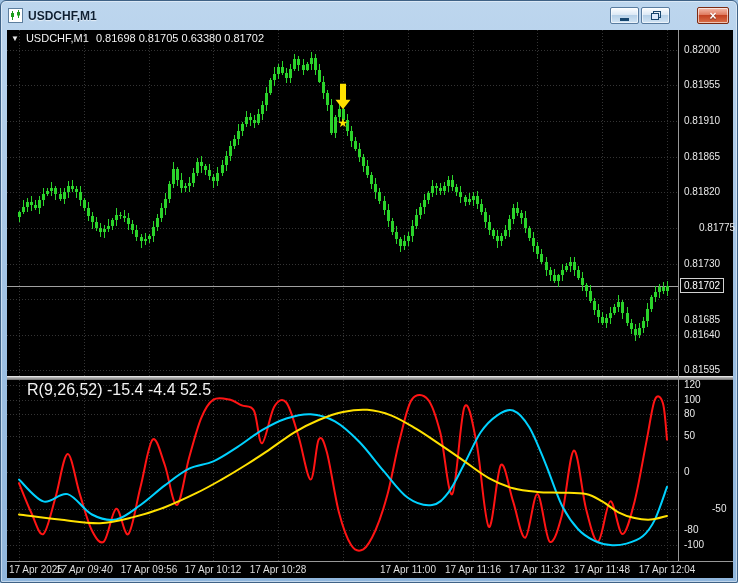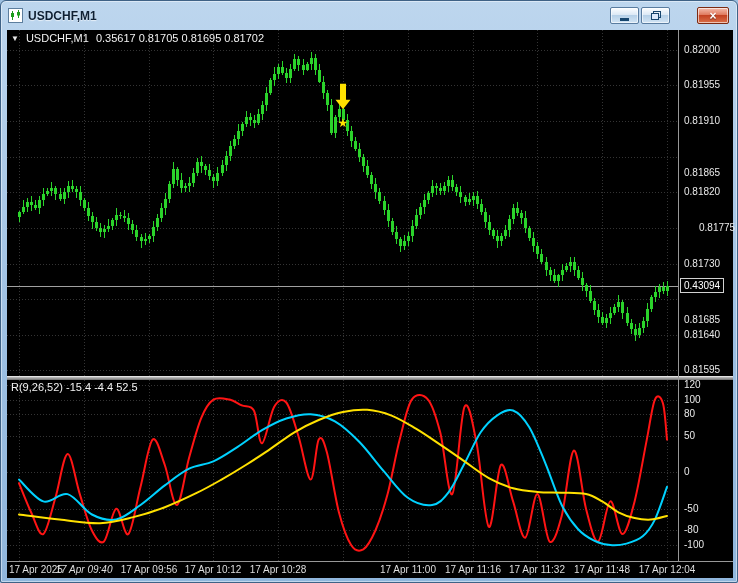--- a/index.html
+++ b/index.html
@@ -29,21 +29,21 @@
            border:1px solid #17466e;background:#dceafc;}
   .glyph-close{color:#fff;font-size:12px;font-weight:bold;line-height:1;
            text-shadow:0 1px 1px rgba(0,0,0,.45);}
   .chart-area{position:absolute;left:6px;top:29px;width:726px;height:548px;background:#000;}
   .main-pane{position:absolute;left:0;top:0;width:671px;height:346px;}
   .ind-pane{position:absolute;left:0;top:350px;width:671px;height:181px;}
   svg.pane{position:absolute;left:0;top:0;width:100%;height:100%;display:block;}
   .chart-header{position:absolute;left:4px;top:2px;display:flex;gap:7px;align-items:center;
            color:#f2f2f2;font-size:11px;white-space:nowrap;}
   .hdr-tri{font-size:8px;color:#e8e8e8;}
-  .ind-label{position:absolute;left:4px;top:1px;color:#f2f2f2;font-size:11px;white-space:nowrap;}
+  .ind-label{position:absolute;left:20px;top:1px;color:#f2f2f2;font-size:16px;white-space:nowrap;}
   .pane-separator{position:absolute;left:0;top:346px;width:726px;height:4px;box-sizing:border-box;
            background:linear-gradient(#c2c2c2,#6e6e6e);border-top:1px solid #e2e2e2;}
   .v-axis-line{position:absolute;left:671px;top:0;height:531px;width:1px;background:#989898;}
   .price-axis{position:absolute;left:672px;top:0;width:54px;height:346px;}
   .ind-axis{position:absolute;left:672px;top:350px;width:54px;height:181px;}
   .axis-label{position:absolute;left:5px;color:#e9e9e9;font-size:10px;white-space:nowrap;}
   .bid-label{position:absolute;left:1px;padding:1px 3px;border:1px solid #d2d2d2;background:#000;
            color:#fff;font-size:10px;white-space:nowrap;}
   .time-sep{position:absolute;left:0;top:531px;width:726px;height:1px;background:#989898;}
   .time-strip{position:absolute;left:0;top:532px;width:726px;height:16px;}
@@ -427,21 +427,21 @@
           <line x1="656.5" x2="656.5" y1="251.6" y2="264.4" stroke="#2bd42b" stroke-width="1"></line>
           <rect x="655.0" y="257.3" width="3" height="4.0" fill="#2bd42b"></rect>
           <line x1="660.5" x2="660.5" y1="251.1" y2="265.9" stroke="#2bd42b" stroke-width="1"></line>
           <rect x="659.0" y="255.7" width="3" height="5.5" fill="#2bd42b"></rect>
           <polygon points="333,53.83981693363973 339,53.83981693363973 339,69.67505720823758 343.5,69.67505720823758 336,79.17620137299805 328.5,69.67505720823758 333,69.67505720823758" fill="#ffe100" shape-rendering="auto"></polygon>
           <text x="336" y="96.6" fill="#ffe100" font-size="12" text-anchor="middle" font-family="&quot;DejaVu Sans&quot;, sans-serif" shape-rendering="auto">★</text>
         </svg>
       <div class="chart-header">
         <span class="hdr-tri">▼</span>
         <span>USDCHF,M1</span>
-        <span>0.35617 0.81705 0.81695 0.81702</span>
+        <span>0.81698 0.81705 0.63380 0.81702</span>
       </div>
     </div>
 
     <div class="pane-separator"></div>
 
     <div class="ind-pane">
       <svg class="pane" id="ind-svg" viewBox="0 0 671 181" preserveAspectRatio="none">
           <line x1="12.5" x2="12.5" y1="0" y2="181" stroke="#343434" stroke-dasharray="1 2" shape-rendering="crispEdges"></line>
           <line x1="77.5" x2="77.5" y1="0" y2="181" stroke="#343434" stroke-dasharray="1 2" shape-rendering="crispEdges"></line>
           <line x1="142.5" x2="142.5" y1="0" y2="181" stroke="#343434" stroke-dasharray="1 2" shape-rendering="crispEdges"></line>
@@ -467,36 +467,36 @@
         </svg>
       <div class="ind-label">R(9,26,52) -15.4 -4.4 52.5</div>
     </div>
 
     <div class="v-axis-line"></div>
 
     <div class="price-axis" id="price-axis">
         <div class="axis-label" style="top: 14px;">0.82000</div>
         <div class="axis-label" style="top: 49px;">0.81955</div>
         <div class="axis-label" style="top: 85px;">0.81910</div>
-        <div class="axis-label" style="top: 121px; margin-top: 16px;">0.81865</div>
+        <div class="axis-label" style="top: 121px;">0.81865</div>
         <div class="axis-label" style="top: 156px;">0.81820</div>
         <div class="axis-label" style="top: 192px; padding-left: 15px;">0.81775</div>
         <div class="axis-label" style="top: 228px;">0.81730</div>
         <div class="axis-label" style="top: 263px; margin-top: 21px;">0.81685</div>
         <div class="axis-label" style="top: 299px;">0.81640</div>
         <div class="axis-label" style="top: 334px;">0.81595</div>
-        <div class="bid-label" style="top: 248px;">0.43094</div>
+        <div class="bid-label" style="top: 248px;">0.81702</div>
       </div>
     <div class="ind-axis" id="ind-axis">
         <div class="axis-label" style="top: -1px;">120</div>
         <div class="axis-label" style="top: 14px;">100</div>
         <div class="axis-label" style="top: 28px;">80</div>
         <div class="axis-label" style="top: 50px;">50</div>
         <div class="axis-label" style="top: 86px;">0</div>
-        <div class="axis-label" style="top: 123px;">-50</div>
+        <div class="axis-label" style="top: 123px; margin-left: 28px;">-50</div>
         <div class="axis-label" style="top: 144px;">-80</div>
         <div class="axis-label" style="top: 159px;">-100</div>
       </div>
 
     <div class="time-sep"></div>
     <div class="time-strip" id="time-strip">
         <div class="time-label first" style="left: 2px;">17 Apr 2025</div>
         <div class="time-label" style="left: 77px; font-style: italic;">17 Apr 09:40</div>
         <div class="time-label" style="left: 142px;">17 Apr 09:56</div>
         <div class="time-label" style="left: 206px;">17 Apr 10:12</div>

